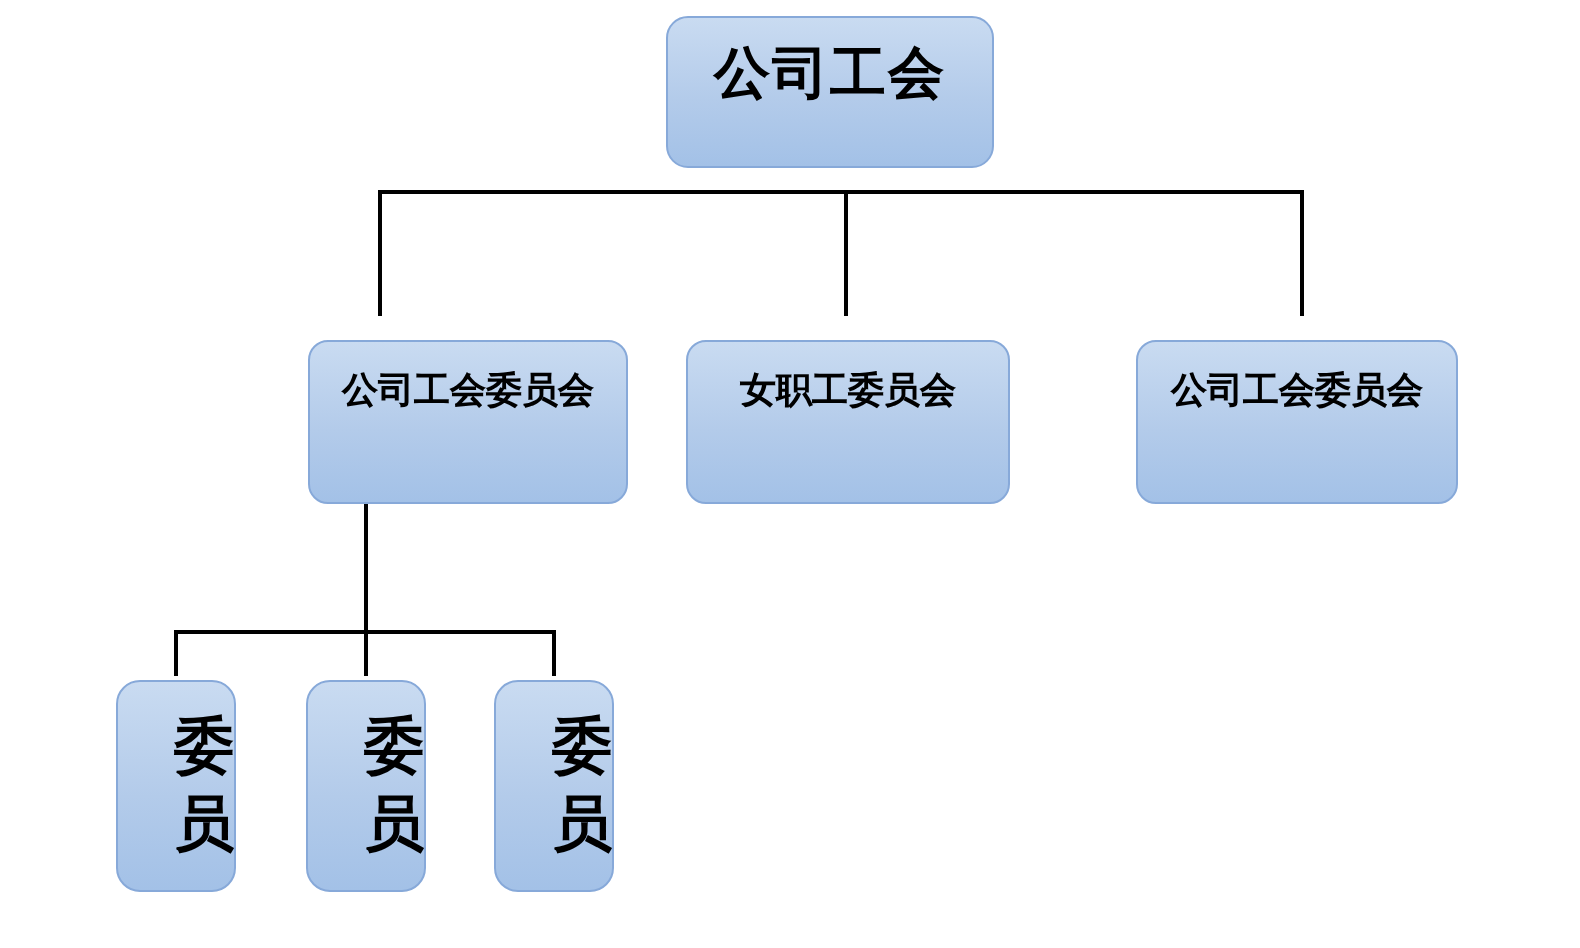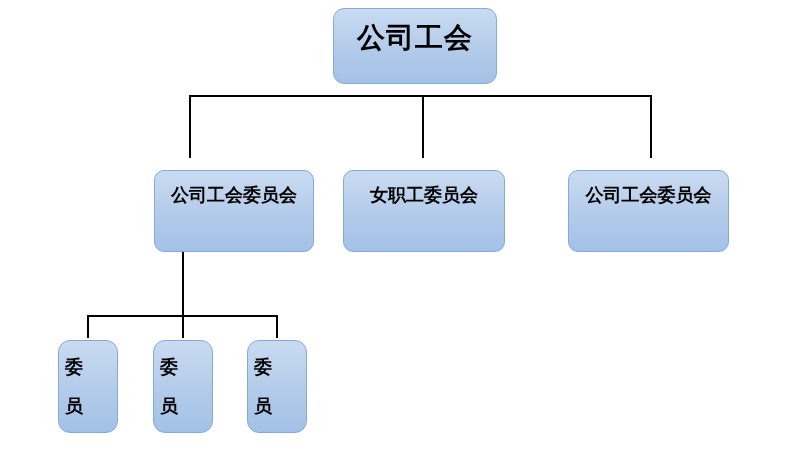--- a/index.html
+++ b/index.html
@@ -41,26 +41,26 @@
     height: 82px;
     border-radius: 10px;
     font-size: 18px;
     padding-top: 15px;
   }
   .node-l2a { left: 124px; width: 160px; margin-left: 30px; }
   .node-l2b { left: 343px; width: 162px; }
   .node-l2c { left: 568px; width: 161px; }
   .node-l3 {
     top: 340px;
-    width: 60px; height: 93px;
+    width: 60px; height: 106px;
     border-radius: 12px;
-    font-size: 18px;
+    font-size: 30px;
     display: flex;
     align-items: center;
-    justify-content: flex-start;
+    justify-content: flex-end;
   }
   .node-l3 .wrap {
     display: inline-block;
     width: 30px;
     word-break: break-all;
     line-height: 39px;
     text-align: center;
   }
   .node-l3a { left: 58px; }
   .node-l3b { left: 153px; }

